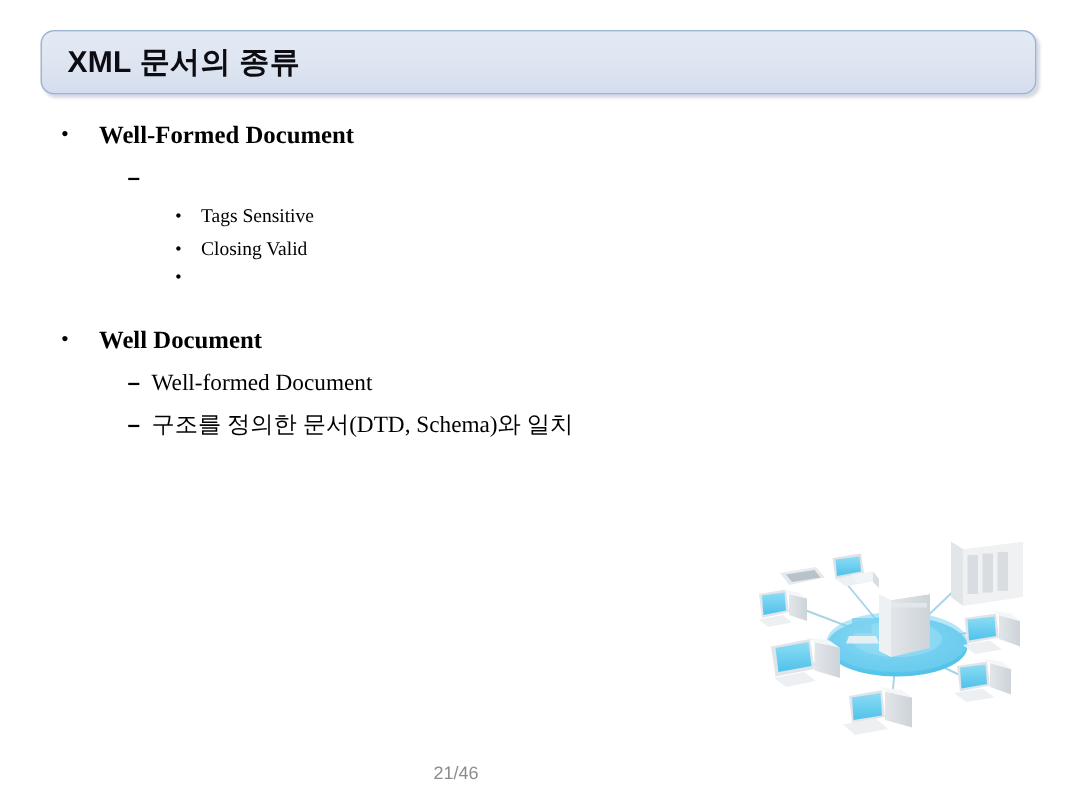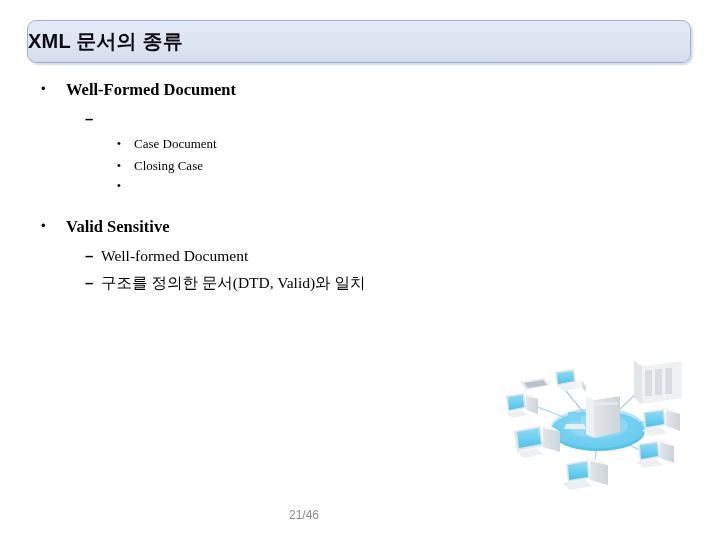--- a/index.html
+++ b/index.html
@@ -28,20 +28,21 @@
     height: 43px;
     box-sizing: border-box;
     border: 1px solid #9db3d4;
     border-radius: 9px;
     background: linear-gradient(to bottom, #e4eaf4 0%, #dee5f1 55%, #d4ddee 100%);
     box-shadow: 2px 2px 2px rgba(120,135,160,0.30);
     display: flex;
     align-items: center;
   }
   #title-text {
+    padding-left: 17px;
     font-size: 20px;
     font-weight: bold;
     color: #0c0c12;
     letter-spacing: 0.2px;
     white-space: nowrap;
   }
 
   
   #body-list {
     position: absolute;
@@ -146,44 +147,44 @@
       <span class="bullet">•</span>
       <span class="line-text">Well-Formed Document</span>
     </div>
 
     <div class="line lvl2">
       <span class="bullet">–</span>
     </div>
 
     <div class="line lvl3">
       <span class="bullet">•</span>
-      <span class="line-text">Case Document</span>
+      <span class="line-text">Tags Sensitive</span>
     </div>
     <div class="line lvl3">
       <span class="bullet">•</span>
-      <span class="line-text">Closing Case</span>
+      <span class="line-text">Closing Valid</span>
     </div>
     <div class="line lvl3">
       <span class="bullet">•</span>
     </div>
 
     <div class="gap-block"></div>
 
     <div class="line lvl1">
       <span class="bullet">•</span>
-      <span class="line-text">Valid Sensitive</span>
+      <span class="line-text">Well Document</span>
     </div>
 
     <div class="line lvl2">
       <span class="bullet">–</span>
       <span class="line-text">Well-formed Document</span>
     </div>
     <div class="line lvl2">
       <span class="bullet">–</span>
-      <span class="line-text">구조를 정의한 문서(DTD, Valid)와 일치</span>
+      <span class="line-text">구조를 정의한 문서(DTD, Schema)와 일치</span>
     </div>
 
   </div>
 
   <div id="network-graphic">
     <svg width="200" height="155" viewBox="0 0 200 155" xmlns="http://www.w3.org/2000/svg">
       <defs>
         <radialGradient id="hubGrad" cx="45%" cy="35%" r="70%">
           <stop offset="0%" stop-color="#b4e8f8"></stop>
           <stop offset="55%" stop-color="#6ccdef"></stop>

